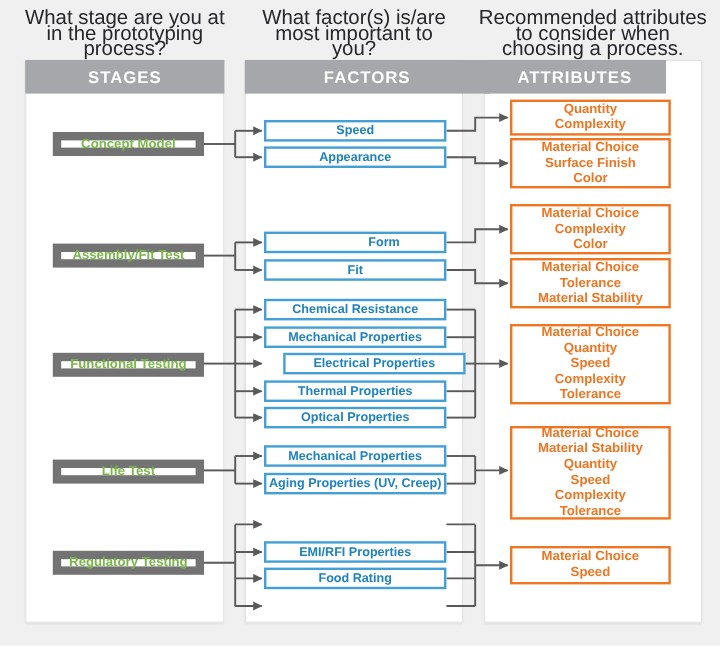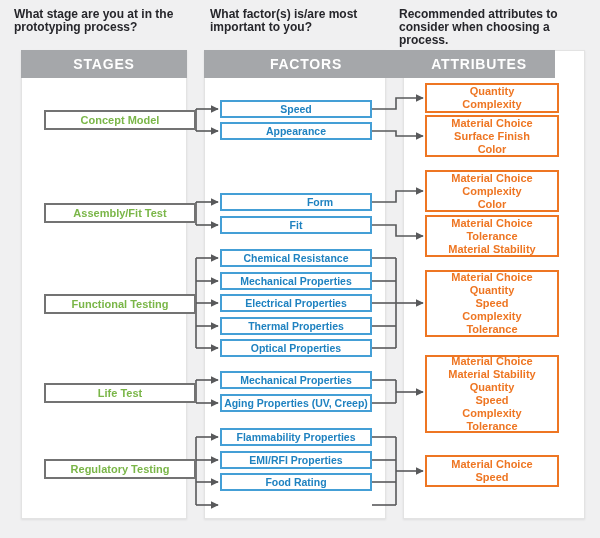--- a/index.html
+++ b/index.html
@@ -2,41 +2,41 @@
 <html><head>
 <meta charset="utf-8">
 <style>
   html,body{margin:0;padding:0;}
   .canvas{
     position:relative;width:600px;height:538px;
     background:#f0f0f1;overflow:hidden;
     font-family:"Liberation Sans",sans-serif;
   }
   .question{
-    position:absolute;top:8px;
-    font-size:12px;font-weight:bold;color:#26262b;line-height:13px;
+    position:absolute;top:8px;text-align:center;
+    font-size:17px;font-weight:normal;color:#26262b;line-height:13px;
   }
   .panel{
     position:absolute;top:50px;height:469px;background:#ffffff;
     border:1px solid #e3e3e3;box-shadow:0 1px 2px rgba(0,0,0,0.08);
     box-sizing:border-box;
   }
   .colheader{
     position:absolute;top:50px;height:28px;background:#a5a7aa;
     color:#ffffff;font-size:14px;font-weight:bold;letter-spacing:0.8px;
     display:flex;align-items:center;justify-content:center;box-sizing:border-box;
   }
   .box{
     position:absolute;box-sizing:border-box;background:#ffffff;
     display:flex;flex-direction:column;align-items:center;justify-content:center;
     text-align:center;font-weight:bold;z-index:3;
   }
   .stage{
-    left:44px;width:152px;height:20px;
-    border:2px solid #737373;color:#7ab648;font-size:11px;white-space:nowrap;
+    left:44px;width:126px;height:20px;
+    border:7px solid #737373;color:#7ab648;font-size:11px;white-space:nowrap;
   }
   .factor{
     left:220px;width:152px;height:18px;
     border:2px solid #449fd6;color:#1f82c0;font-size:10.5px;white-space:nowrap;
   }
   .attr{
     left:425px;width:134px;
     border:2px solid #ee7623;color:#ee7623;font-size:11px;line-height:13px;
   }
   .attr span{display:block;}
@@ -130,26 +130,25 @@
   <div class="box stage" style="top:294px;">Functional Testing</div>
   <div class="box stage" style="top:383px;">Life Test</div>
   <div class="box stage" style="top:459px;">Regulatory Testing</div>
 
   <div class="box factor" style="top:100px;">Speed</div>
   <div class="box factor" style="top:122px;">Appearance</div>
   <div class="box factor" style="top:193px;padding-left:48px;">Form</div>
   <div class="box factor" style="top:216px;">Fit</div>
   <div class="box factor" style="top:249px;">Chemical Resistance</div>
   <div class="box factor" style="top:272px;">Mechanical Properties</div>
-  <div class="box factor" style="top:294px;">Electrical Properties</div>
+  <div class="box factor" style="top:294px;margin-left:16px;">Electrical Properties</div>
   <div class="box factor" style="top:317px;">Thermal Properties</div>
   <div class="box factor" style="top:339px;">Optical Properties</div>
   <div class="box factor" style="top:371px;">Mechanical Properties</div>
   <div class="box factor" style="top:394px;">Aging Properties (UV, Creep)</div>
-  <div class="box factor" style="top:428px;">Flammability Properties</div>
   <div class="box factor" style="top:451px;">EMI/RFI Properties</div>
   <div class="box factor" style="top:473px;">Food Rating</div>
 
   <div class="box attr" style="top:83px;height:30px;">
     <span>Quantity</span>
     <span>Complexity</span>
   </div>
   <div class="box attr" style="top:115px;height:42px;">
     <span>Material Choice</span>
     <span>Surface Finish</span>

